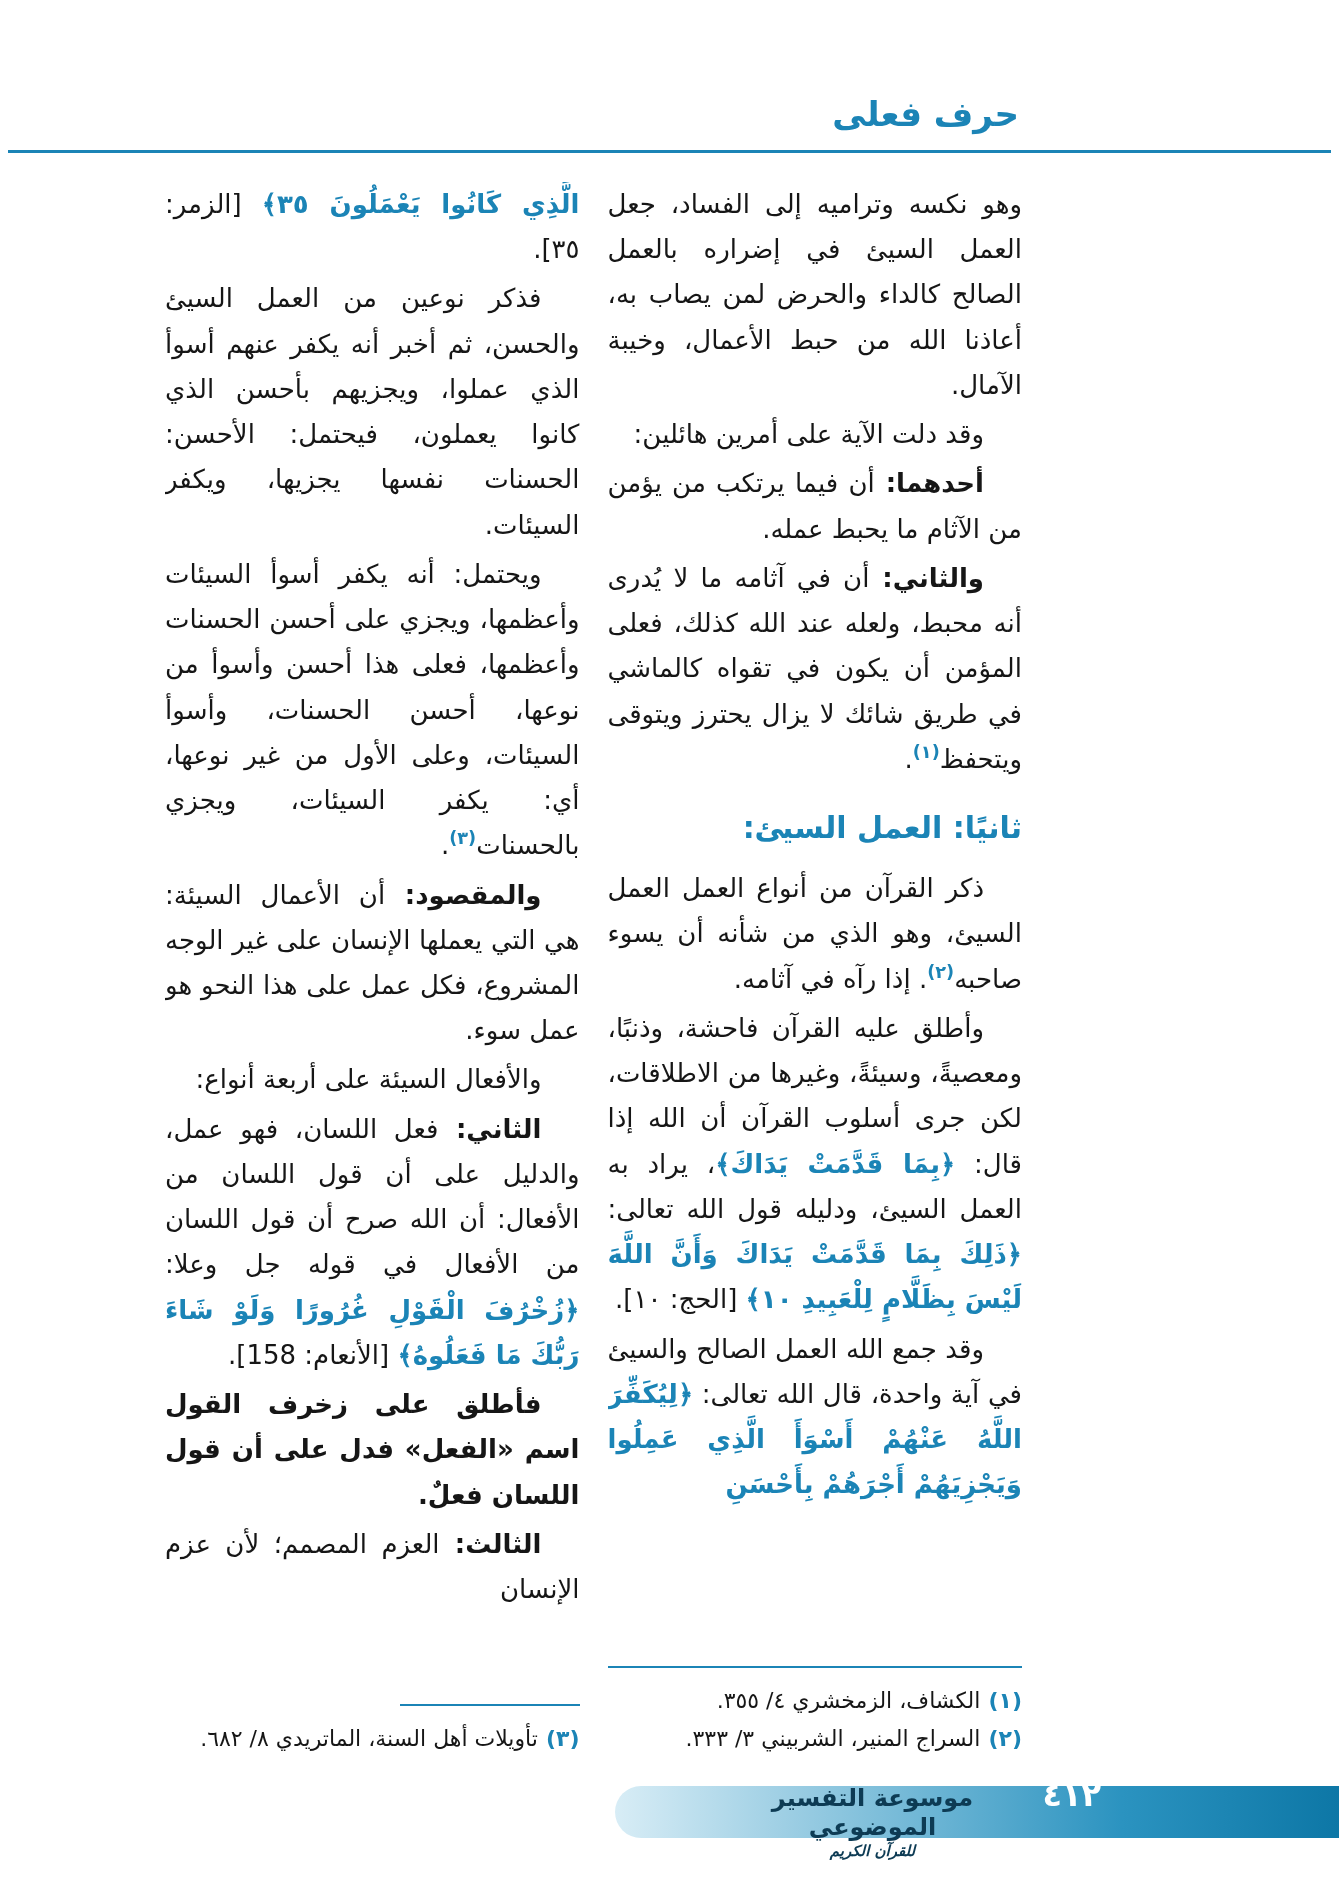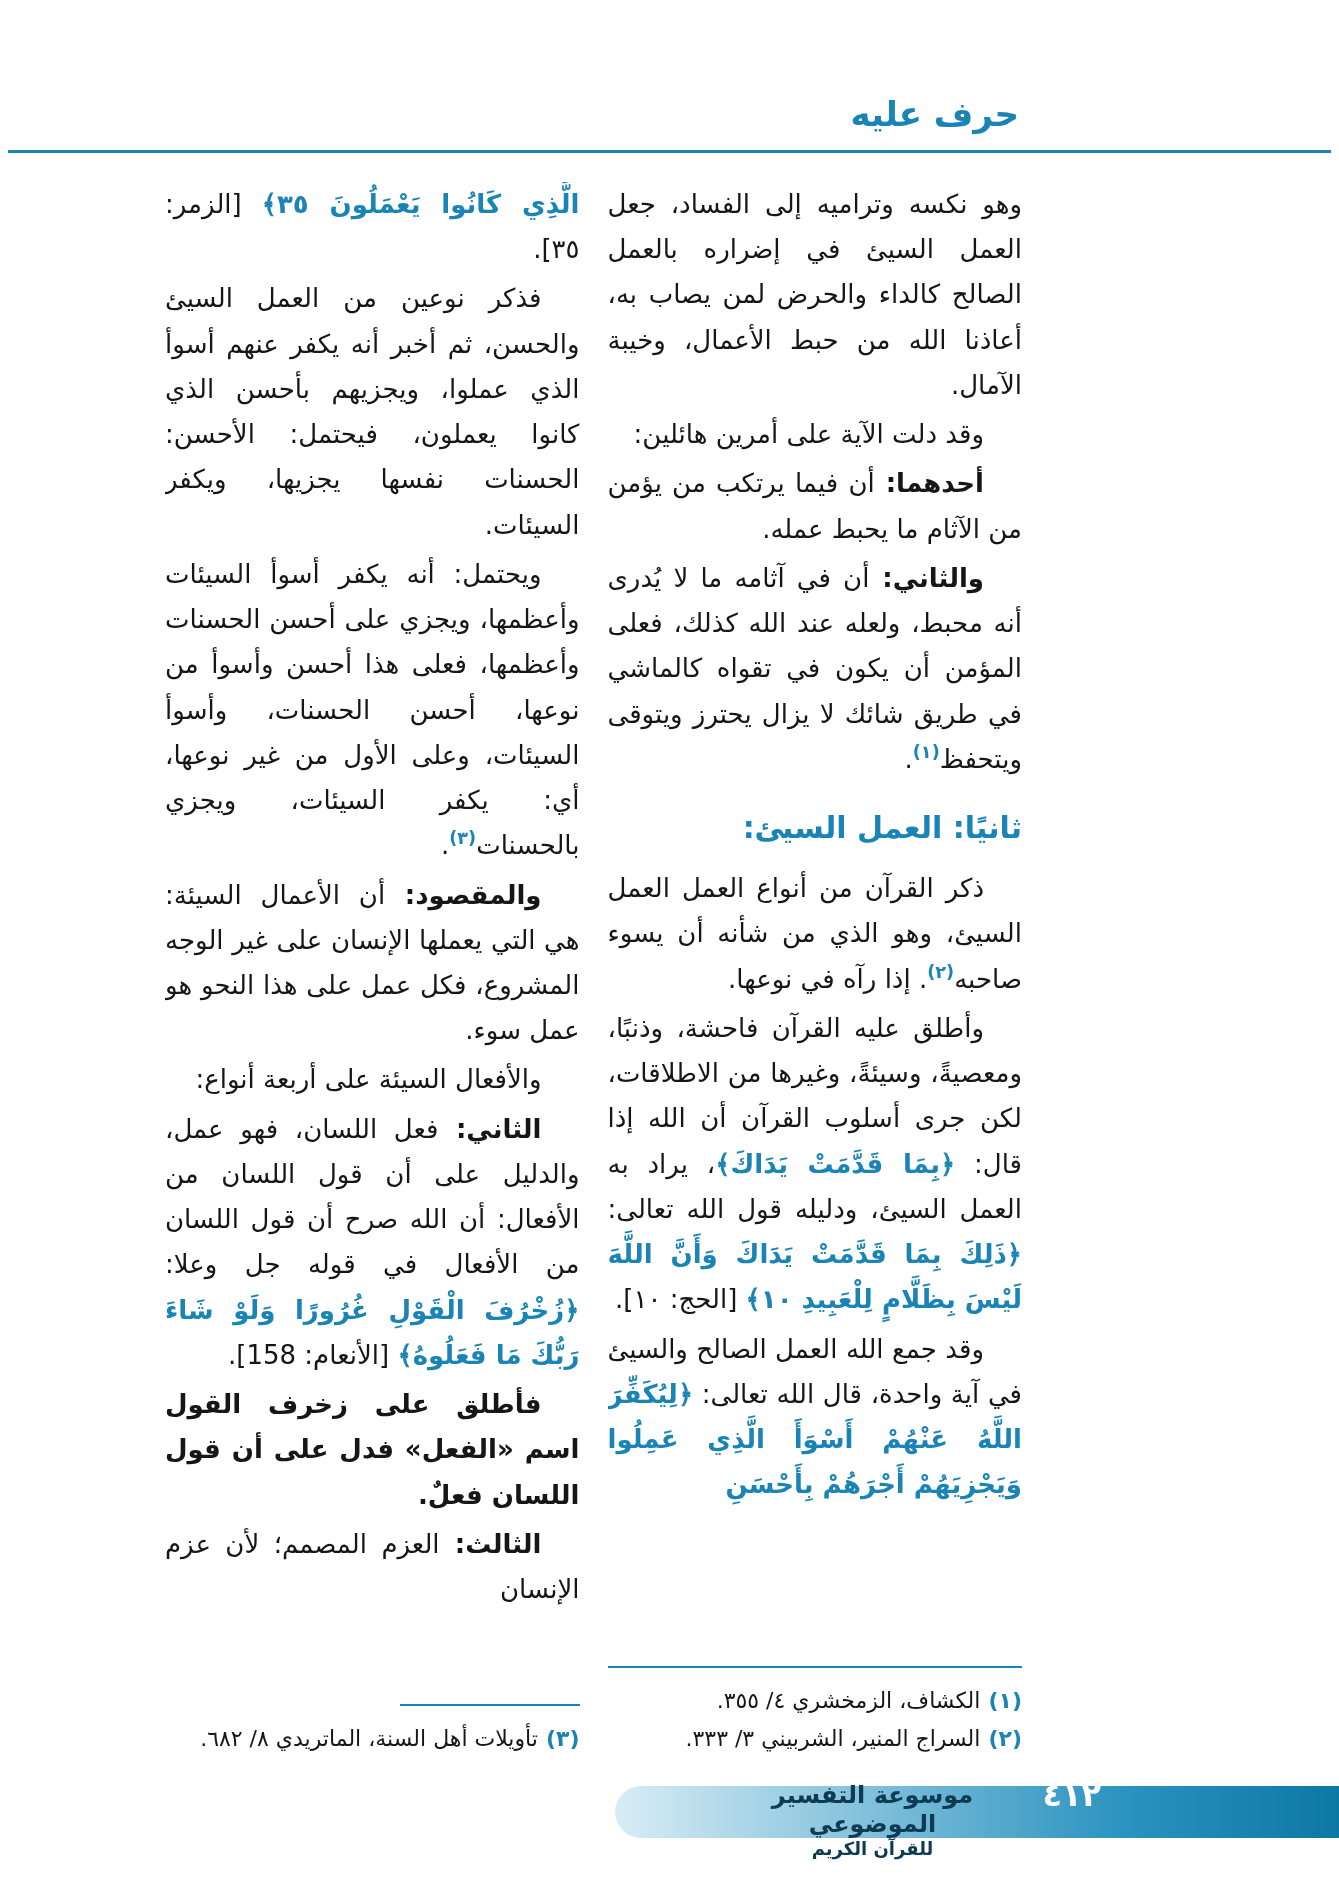--- a/index.html
+++ b/index.html
@@ -117,40 +117,40 @@
     position:absolute;
     left:765px;
     bottom:30px;
     width:215px;
     text-align:center;
     color:var(--seal, #0d3b54);
     z-index:2;
     line-height:1.2;
   }
   .seal-line1 { font-size:24px; font-weight:bold; }
-  .seal-line2 { font-size:18px; font-weight:bold; }
+  .seal-line2 { font-size:15px; font-weight:bold;font-style:italic; }
 </style>
 </head>
 <body>
 
 <div class="page">
 
   <header>
-    <div class="chapter-title">حرف عليه</div>
+    <div class="chapter-title">حرف فعلى</div>
     <div class="header-rule"></div>
   </header>
 
   <main class="columns">
     <section class="col col-right">
         <p class="para"><span class="seg seg-t">وهو نكسه وتراميه إلى الفساد، جعل العمل السيئ في إضراره بالعمل الصالح كالداء والحرض لمن يصاب به، أعاذنا الله من حبط الأعمال، وخيبة الآمال.</span></p>
         <p class="para indent"><span class="seg seg-t">وقد دلت الآية على أمرين هائلين:</span></p>
         <p class="para indent"><span class="seg seg-b">أحدهما: </span><span class="seg seg-t">أن فيما يرتكب من يؤمن من الآثام ما يحبط عمله.</span></p>
         <p class="para indent"><span class="seg seg-b">والثاني: </span><span class="seg seg-t">أن في آثامه ما لا يُدرى أنه محبط، ولعله عند الله كذلك، فعلى المؤمن أن يكون في تقواه كالماشي في طريق شائك لا يزال يحترز ويتوقى ويتحفظ</span><span class="seg seg-fn">(١)</span><span class="seg seg-t">.</span></p>
         <p class="para heading"><span class="seg seg-t">ثانيًا: العمل السيئ:</span></p>
-        <p class="para indent"><span class="seg seg-t">ذكر القرآن من أنواع العمل العمل السيئ، وهو الذي من شأنه أن يسوء صاحبه</span><span class="seg seg-fn">(٢)</span><span class="seg seg-t">. إذا رآه في نوعها.</span></p>
+        <p class="para indent"><span class="seg seg-t">ذكر القرآن من أنواع العمل العمل السيئ، وهو الذي من شأنه أن يسوء صاحبه</span><span class="seg seg-fn">(٢)</span><span class="seg seg-t">. إذا رآه في آثامه.</span></p>
         <p class="para indent"><span class="seg seg-t">وأطلق عليه القرآن فاحشة، وذنبًا، ومعصيةً، وسيئةً، وغيرها من الاطلاقات، لكن جرى أسلوب القرآن أن الله إذا قال: </span><span class="seg seg-q">﴿بِمَا قَدَّمَتْ يَدَاكَ﴾</span><span class="seg seg-t">، يراد به العمل السيئ، ودليله قول الله تعالى: </span><span class="seg seg-q">﴿ذَلِكَ بِمَا قَدَّمَتْ يَدَاكَ وَأَنَّ اللَّهَ لَيْسَ بِظَلَّامٍ لِلْعَبِيدِ ١٠﴾</span><span class="seg seg-t"> [الحج: ١٠].</span></p>
         <p class="para indent"><span class="seg seg-t">وقد جمع الله العمل الصالح والسيئ في آية واحدة، قال الله تعالى: </span><span class="seg seg-q">﴿لِيُكَفِّرَ اللَّهُ عَنْهُمْ أَسْوَأَ الَّذِي عَمِلُوا وَيَجْزِيَهُمْ أَجْرَهُمْ بِأَحْسَنِ</span></p>
         <div class="fn-block">
           <div class="fn-sep"></div>
           <div class="fn-item"><span class="fn-num">(١)</span><span>الكشاف، الزمخشري ٤/ ٣٥٥.</span></div>
           <div class="fn-item"><span class="fn-num">(٢)</span><span>السراج المنير، الشربيني ٣/ ٣٣٣.</span></div>
         </div>
       </section>
     <section class="col col-left">
         <p class="para"><span class="seg seg-q">الَّذِي كَانُوا يَعْمَلُونَ ٣٥﴾</span><span class="seg seg-t"> [الزمر: ٣٥].</span></p>

